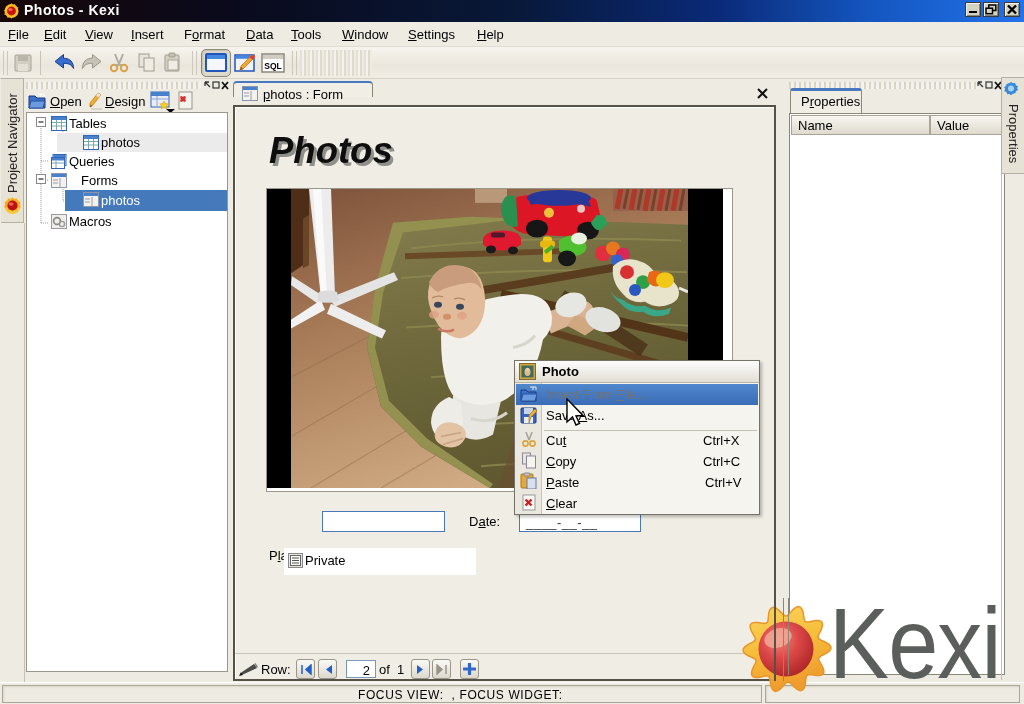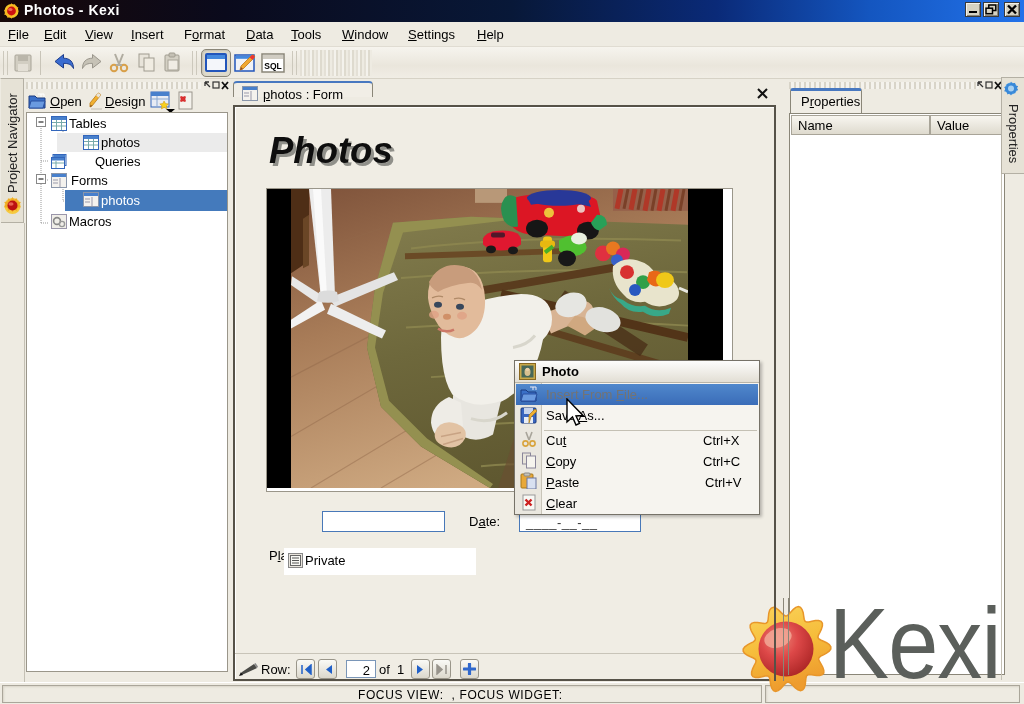--- a/index.html
+++ b/index.html
@@ -211,22 +211,22 @@
       <path d="M2.5 5 L7.5 5" stroke="#000"></path>
     </svg>
   <svg class="abs" style="left:9px; top:61px;" width="11" height="11" viewBox="0 0 11 11">
       <rect x="0.5" y="0.5" width="9" height="9" fill="#fff" stroke="#888"></rect>
       <path d="M2.5 5 L7.5 5" stroke="#000"></path>
     </svg>
   <div class="trow" style="top:1px; left:0; width:200px;"></div>
   <span class="trow" style="left:42px; top:1px;">Tables</span>
   <div class="trow" style="top:20px; left:30px; width:170px; background:#ebebeb;"></div>
   <span class="trow" style="left:74px; top:20px;">photos</span>
-  <span class="trow" style="left:42px; top:39px;margin-left:26px;">Queries</span>
-  <span class="trow" style="left:44px; top:58px;text-align:center;">Forms</span>
+  <span class="trow" style="left:42px; top:39px;">Queries</span>
+  <span class="trow" style="left:54px; top:58px;text-align:center;">Forms</span>
   <div class="trow" style="top:77px; left:38px; width:162px; background:#447abc; height:21px;"></div>
   <span class="trow" style="left:74px; top:78px; color:#fff;">photos</span>
   <span class="trow" style="left:42px; top:99px;">Macros</span>
 
   <svg class="abs" style="left:24px; top:3px;" width="16" height="15" viewBox="0 0 16 15">
       <rect x="0.5" y="0.5" width="15" height="14" fill="#fff" stroke="#3366bb"></rect>
       <rect x="1" y="1" width="14" height="3" fill="#4880cc"></rect>
       <path d="M1 6.5 L15 6.5 M1 10 L15 10 M5.5 4 L5.5 14 M10.5 4 L10.5 14" stroke="#7aa"></path>
     </svg>
   <svg class="abs" style="left:56px; top:22px;" width="16" height="15" viewBox="0 0 16 15">

